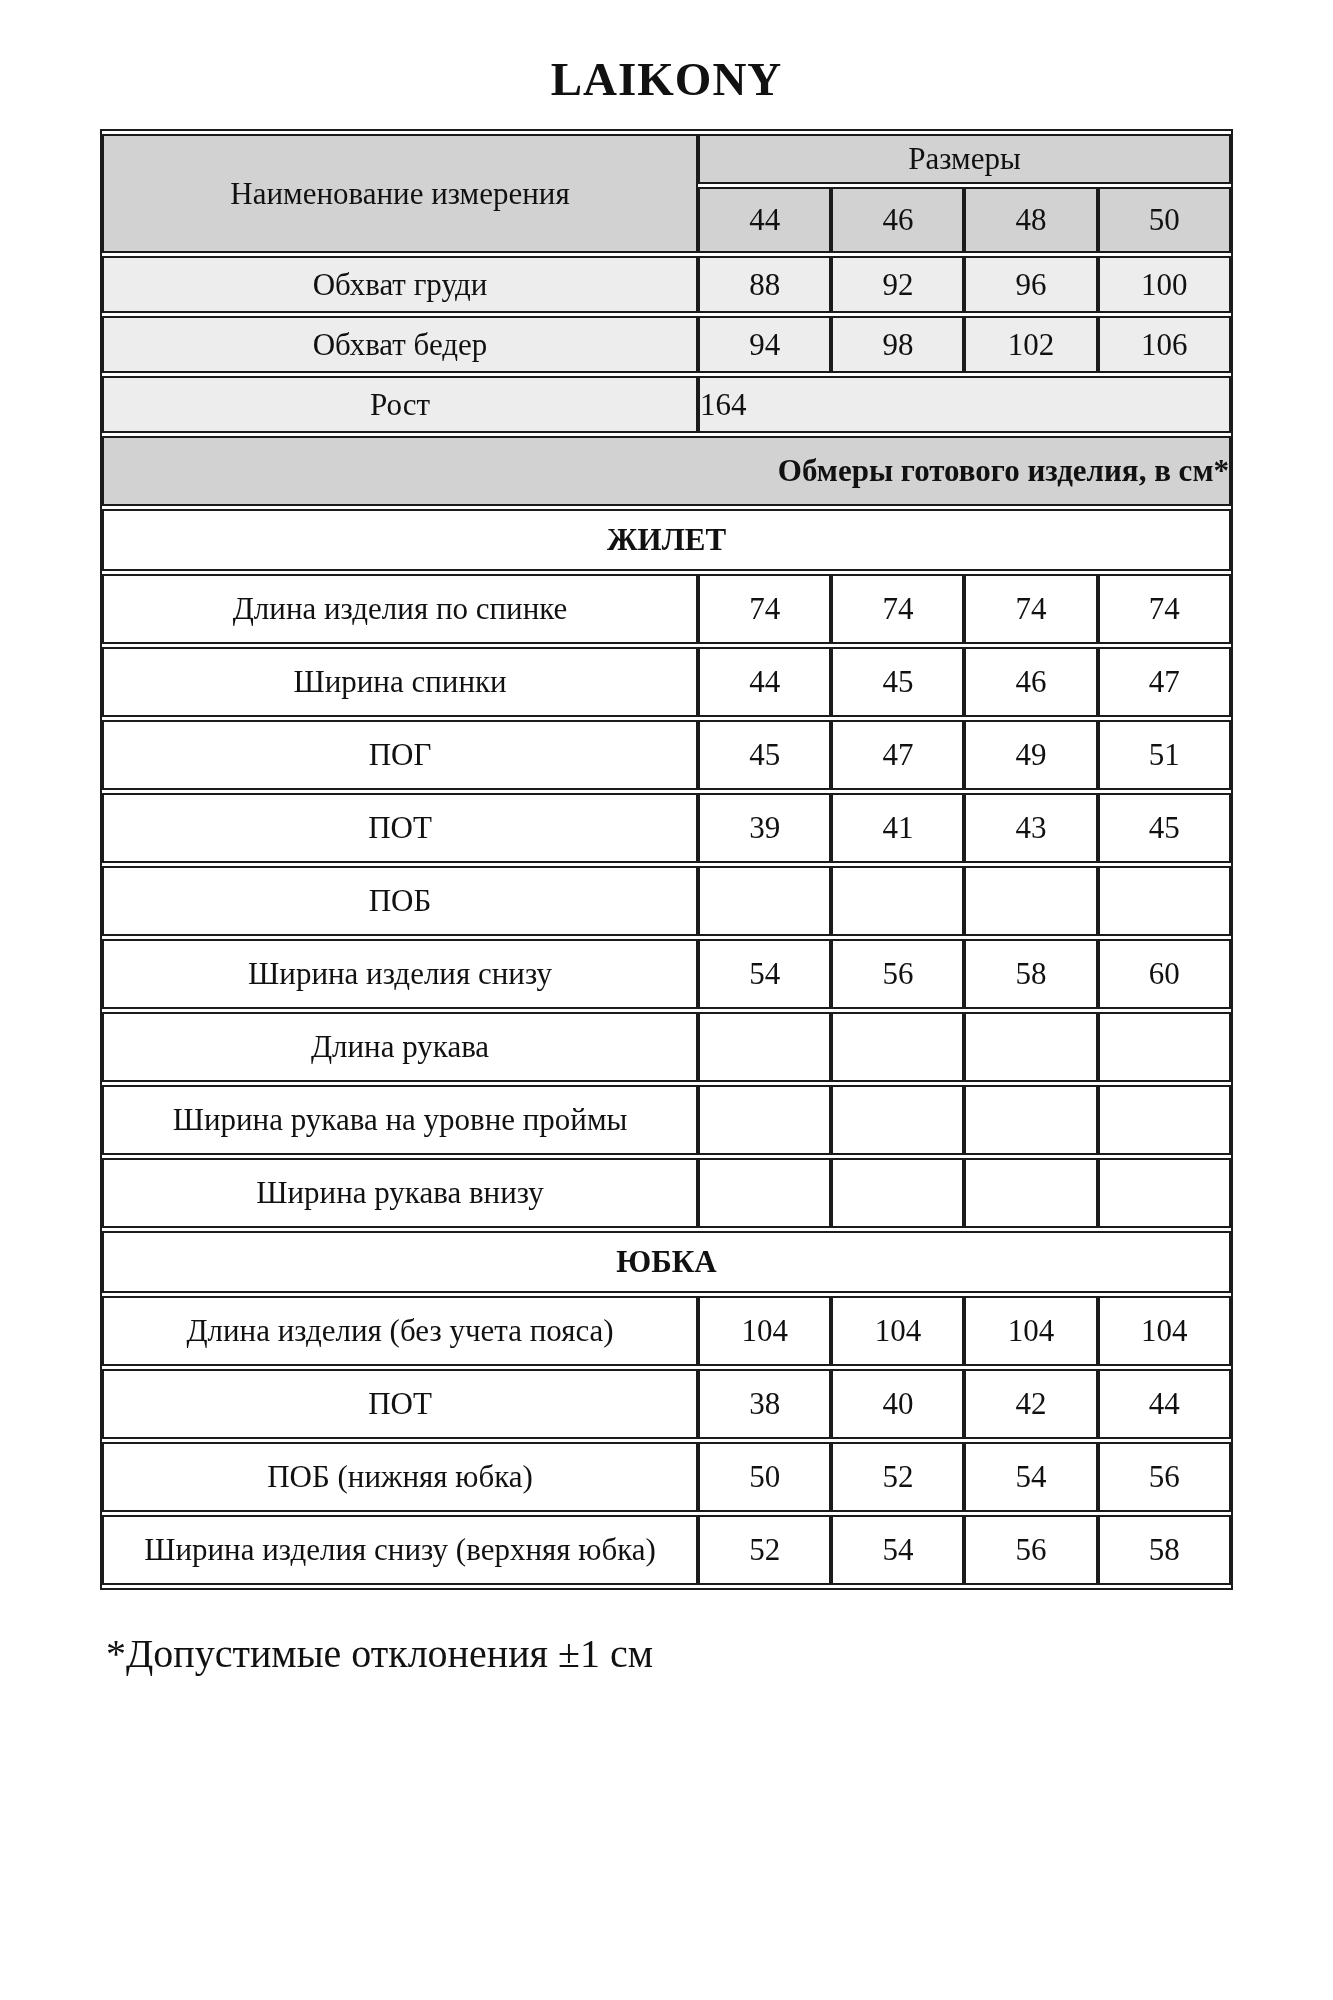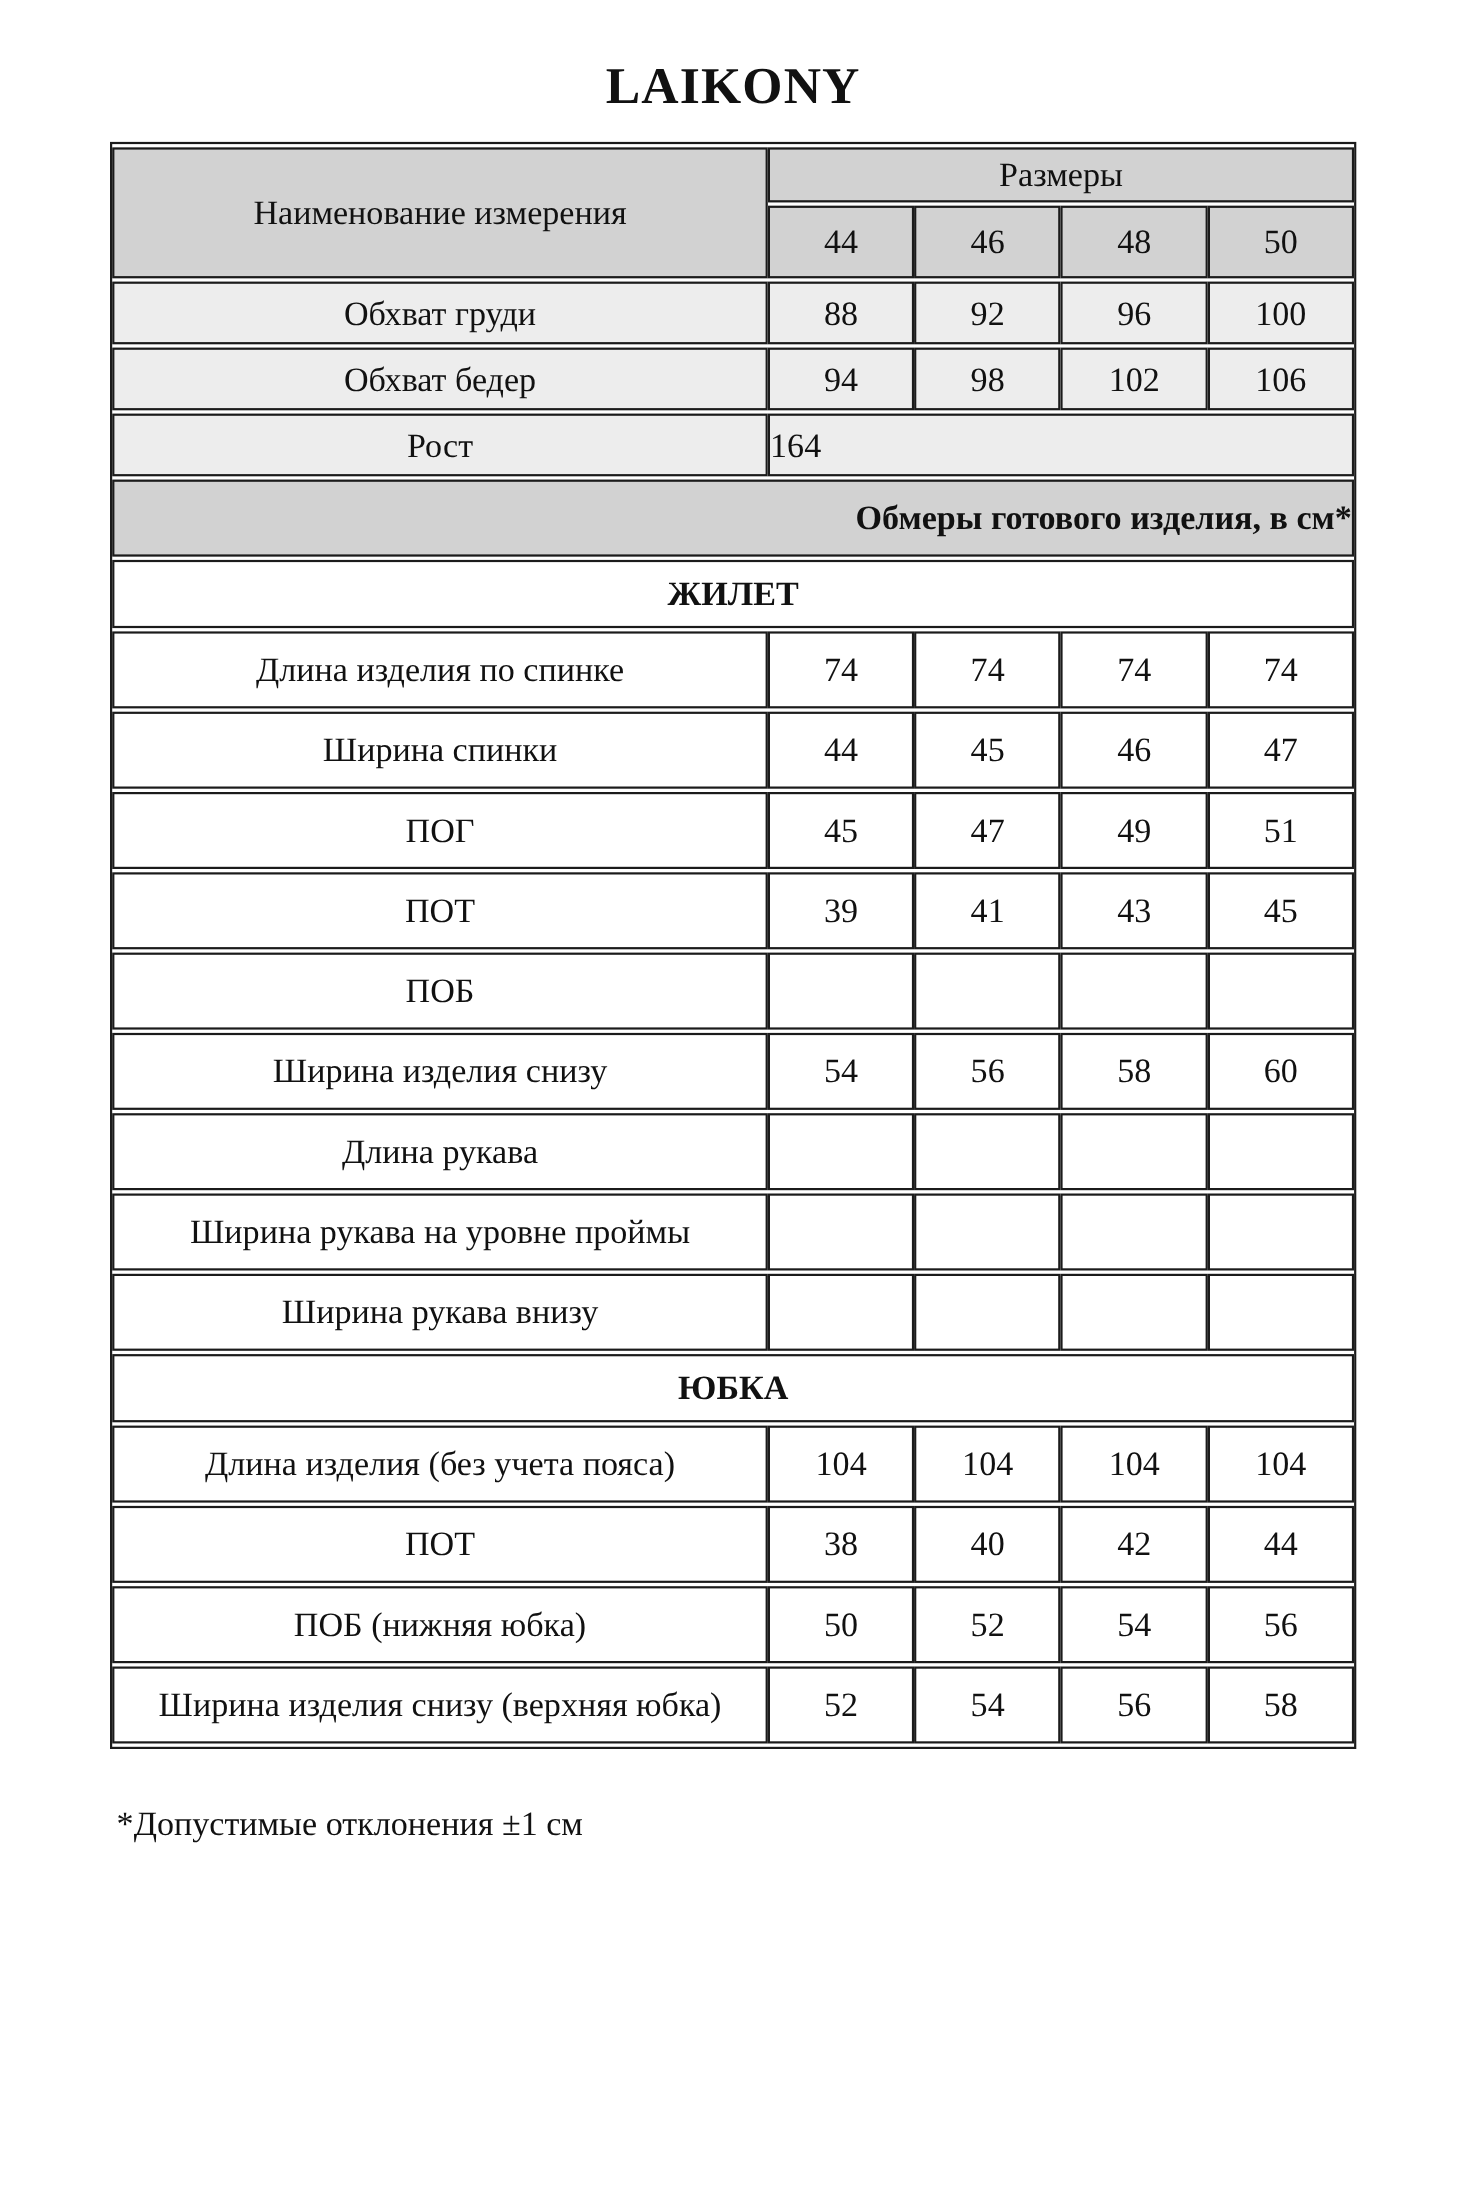--- a/index.html
+++ b/index.html
@@ -76,22 +76,22 @@
     height:66px;
   }
   .section-white td{
     background:#ffffff;
     font-weight:bold;
     text-align:center;
     height:58px;
   }
   .body-row .label-cell{height:66px;}
   .note{
-    margin-top:50px;
-    font-size:31px;
+    margin-top:40px;
+    font-size:40px;
     padding-left:6px;
   }
 </style>
 </head>
 <body>
 
 <div class="page">
   <div class="content">
 
     <div class="brand-title">LAIKONY</div>

